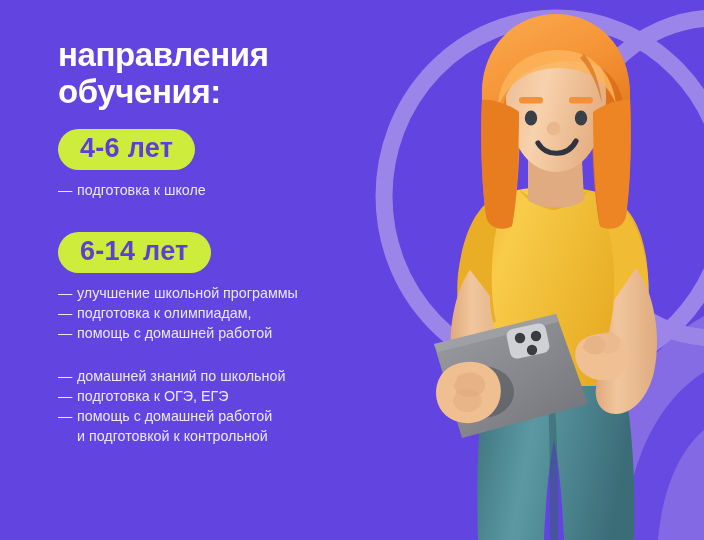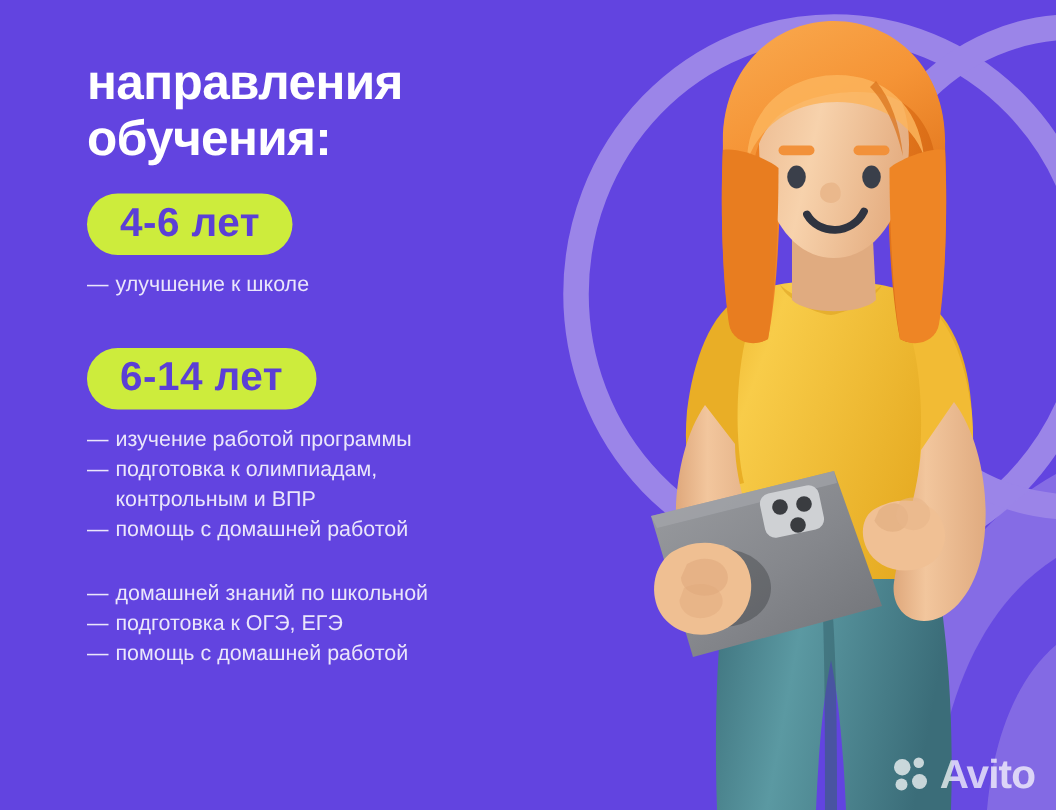--- a/index.html
+++ b/index.html
@@ -308,39 +308,35 @@
   <div class="content">
 
     <h1 class="title">направления
 обучения:</h1>
 
     <div class="group group-1">
       <div class="badge">4-6 лет</div>
       <ul class="items">
         <li>
           <span class="dash">—</span>
-          <span class="txt">улучшение к школе</span>
+          <span class="txt">подготовка к школе</span>
         </li>
       </ul>
     </div>
 
     <div class="group group-2">
       <div class="badge">6-14 лет</div>
       <ul class="items">
         <li>
           <span class="dash">—</span>
-          <span class="txt">изучение работой программы</span>
+          <span class="txt">улучшение школьной программы</span>
         </li>
         <li>
           <span class="dash">—</span>
           <span class="txt">подготовка к олимпиадам,</span>
-        </li>
-        <li>
-          <span class="dash blank"></span>
-          <span class="txt">контрольным и ВПР</span>
         </li>
         <li>
           <span class="dash">—</span>
           <span class="txt">помощь с домашней работой</span>
         </li>
       </ul>
     </div>
 
     <div class="group group-3">
       <ul class="items">
@@ -348,28 +344,23 @@
           <span class="dash">—</span>
           <span class="txt">домашней знаний по школьной</span>
         </li>
         <li>
           <span class="dash">—</span>
           <span class="txt">подготовка к ОГЭ, ЕГЭ</span>
         </li>
         <li>
           <span class="dash">—</span>
           <span class="txt">помощь с домашней работой</span>
+        </li>
+        <li>
+          <span class="dash blank"></span>
+          <span class="txt">и подготовкой к контрольной</span>
         </li>
       </ul>
     </div>
   </div>
 
-  <div class="avito">
-    <span class="dots">
-      <i class="d1"></i>
-        <i class="d2"></i>
-        <i class="d3"></i>
-        <i class="d4"></i>
-    </span>
-    <span class="word">Avito</span>
-  </div>
 
 </div>
 
 </body></html>

